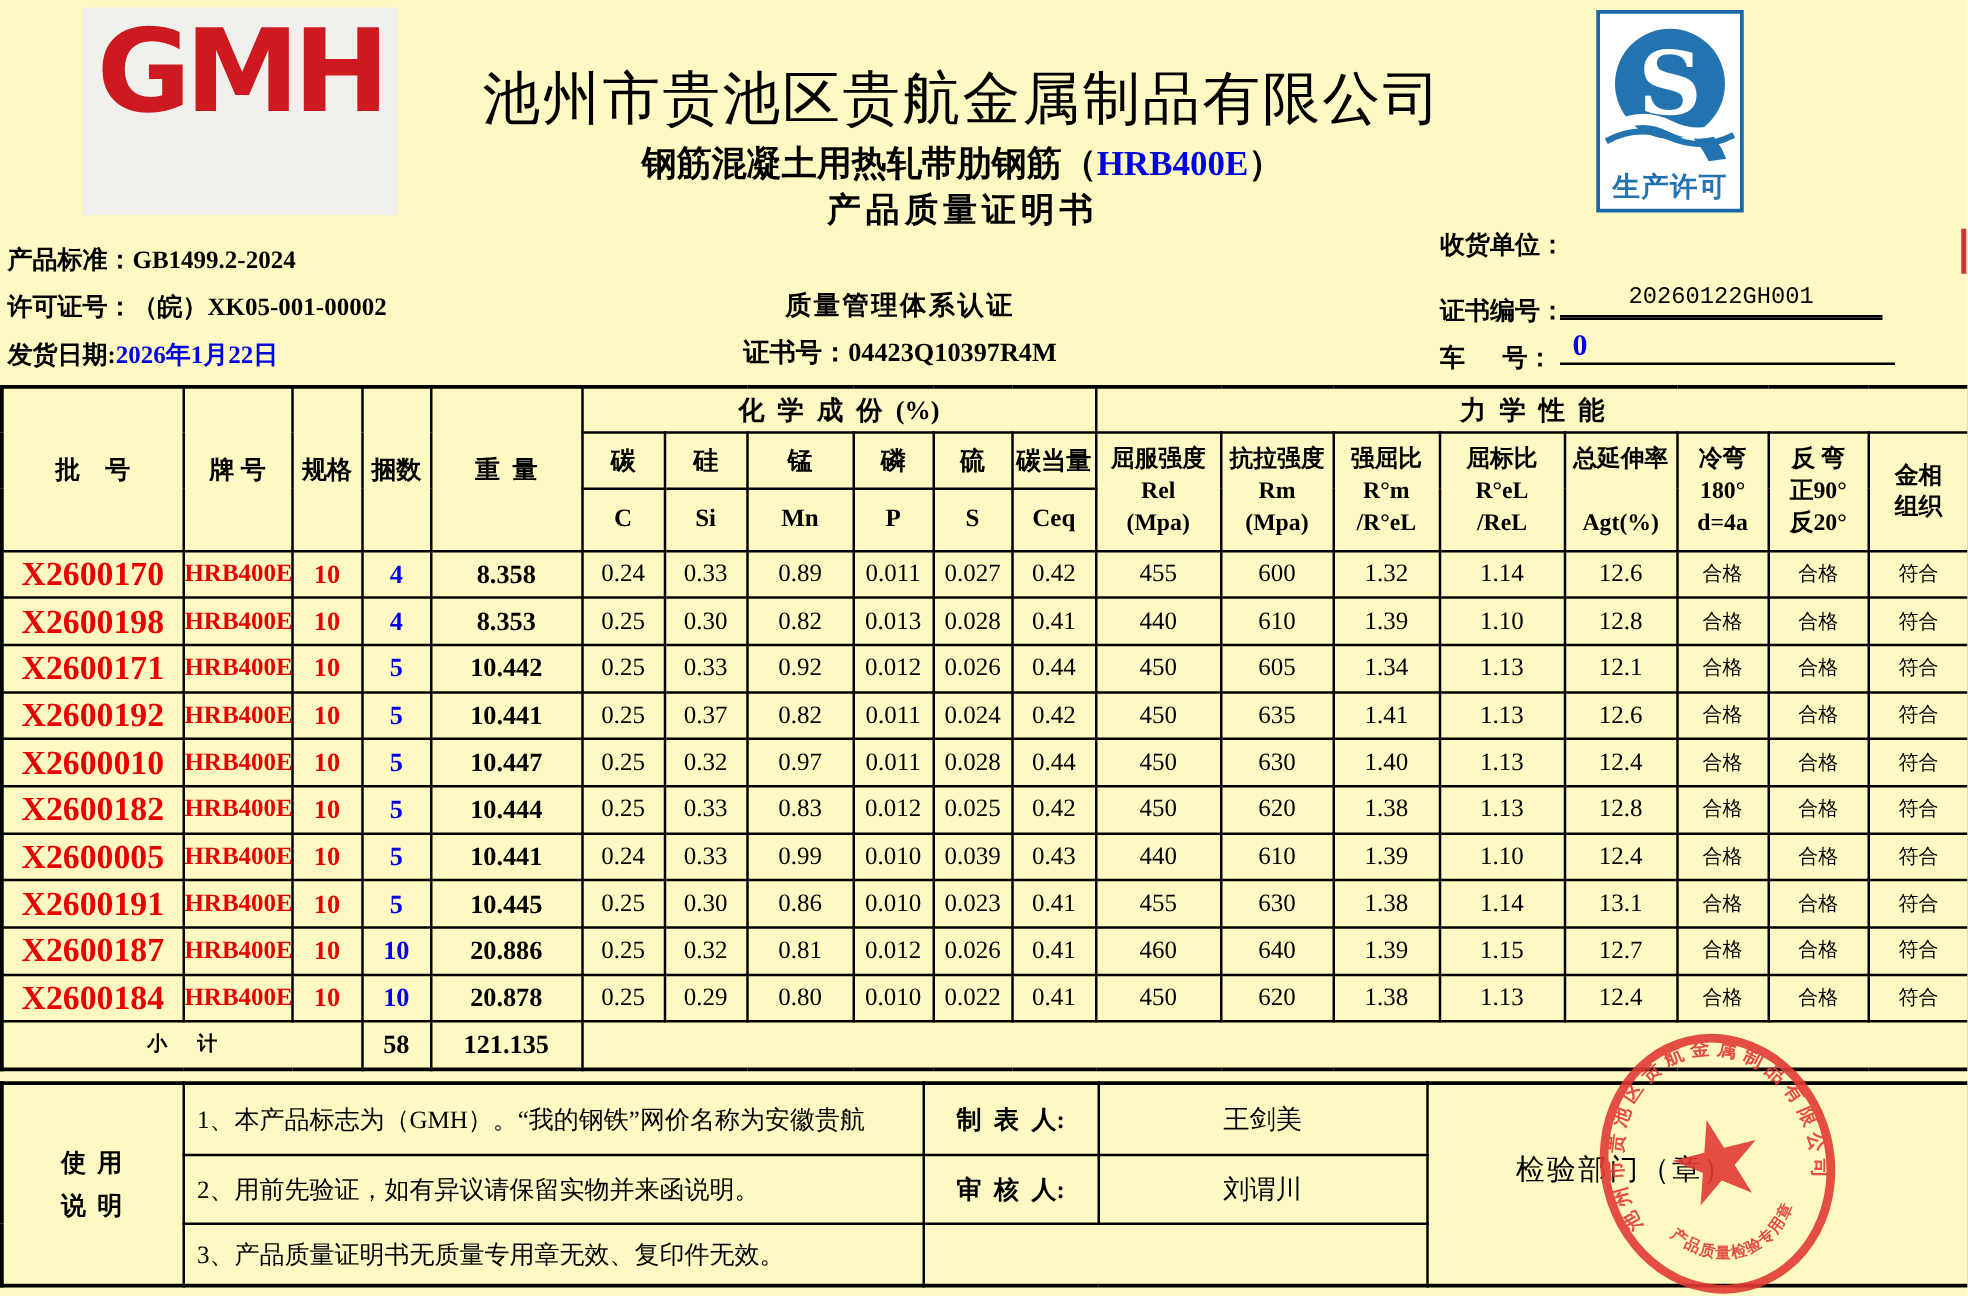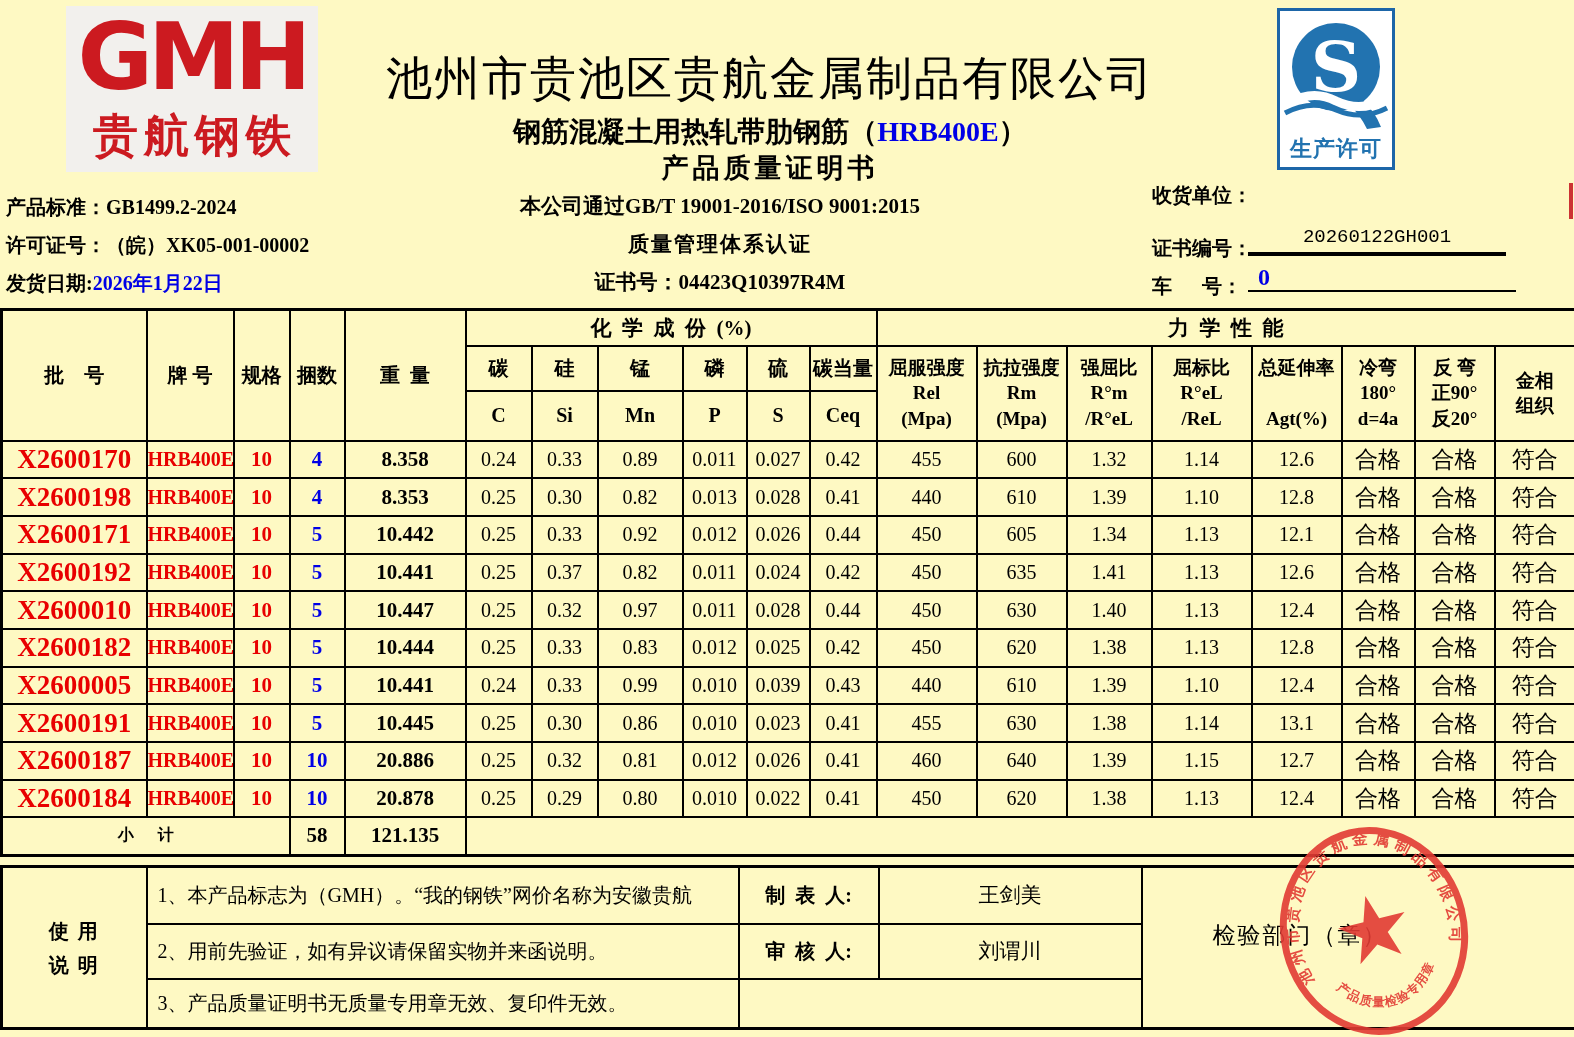--- a/index.html
+++ b/index.html
@@ -37,21 +37,21 @@
   .t-main thead .rA{height:36px}.t-main thead .rB{height:45px}.t-main thead .rC{height:50px}
   .t-main tbody tr{height:37.7px}
   .grp{font-size:21px;}
   .mech-th{font-size:19px;line-height:1.32;}
   .c-batch{color:#e80000;font-weight:bold;font-size:27px;}
   .c-grade{color:#e80000;font-weight:bold;font-size:20px;}
   .c-spec{color:#e80000;font-weight:bold;font-size:21px;}
   .c-bund{color:#0000e6;font-weight:bold;font-size:21px;}
   .c-wt{font-weight:bold;font-size:21px;}
   .c-num{font-size:20px;}
-  .c-ok{font-size:23px;}
+  .c-ok{font-size:16px;}
   .subtotal{height:45px;}
   .subtotal .s-lab{font-weight:bold;font-size:16px;white-space:pre;}
   .subtotal .s-val{font-weight:bold;font-size:21px;}
   .t-foot{position:absolute;left:0;top:865px;}
   .t-foot .fr1{height:57px}.t-foot .fr2{height:55px}.t-foot .fr3{height:50px}
   .use-label{font-weight:bold;font-size:20px;white-space:pre-line;line-height:1.7;letter-spacing:2px;}
   .note{text-align:left;padding-left:10px;font-size:20px;}
   .sign-label{font-weight:bold;font-size:20px;white-space:pre;}
   .sign-name{font-size:21px;}
   .dept-cell{position:relative;}
@@ -59,21 +59,20 @@
   
   .stamp{position:absolute;left:1258px;top:810px;opacity:.9;}
 </style>
 </head>
 <body>
 
 <div id="page">
 
   <div class="logo">
     <div class="logo-gmh">GMH</div>
-    <div class="logo-sub">贵航钢铁</div>
   </div>
 
   <div class="titleblock">
     <div class="co-name">池州市贵池区贵航金属制品有限公司</div>
     <div class="prod-line"><span>钢筋混凝土用热轧带肋钢筋（</span><span class="blue">HRB400E</span><span>）</span></div>
     <div class="cert-title">产品质量证明书</div>
   </div>
 
   <div class="qs">
     <svg width="106" height="122" viewBox="0 0 106 122">
@@ -83,21 +82,20 @@
       <path d="M6 92 Q30 78 53 90 Q78 102 102 88" stroke="#ffffff" stroke-width="9" fill="none"></path>
       <path d="M2 102 Q28 88 53 99 Q79 110 104 97" stroke="#2273b0" stroke-width="5" fill="none"></path>
     </svg>
     <div class="qs-label">生产许可</div>
   </div>
 
   <div class="meta" style="left:6px;top:194px;"><span class="lab">产品标准：</span><span class="val">GB1499.2-2024</span></div>
   <div class="meta" style="left:6px;top:232px;"><span class="lab">许可证号：</span><span class="val">（皖）XK05-001-00002</span></div>
   <div class="meta" style="left:6px;top:270px;"><span class="lab">发货日期:</span><span class="val blue">2026年1月22日</span></div>
 
-  <div class="mc" style="top:192px;">本公司通过GB/T 19001-2016/ISO 9001:2015</div>
   <div class="mc" style="top:230px;letter-spacing:2px;">质量管理体系认证</div>
   <div class="mc" style="top:268px;">证书号：04423Q10397R4M</div>
 
   <div class="mr-lab" style="top:182px;">收货单位：</div>
   <div class="mr-line" style="top:228px;"></div>
   <div class="mr-lab" style="top:235px;">证书编号：</div>
   <div class="mr-line" style="top:226px;font-family:Liberation Mono, monospace;">20260122GH001</div>
   <div class="mr-lab" style="top:273px;">车      号：</div>
   <div class="mr-line mr-car blue" style="top:264px;">0</div>
   <div class="edge-mark"></div>

